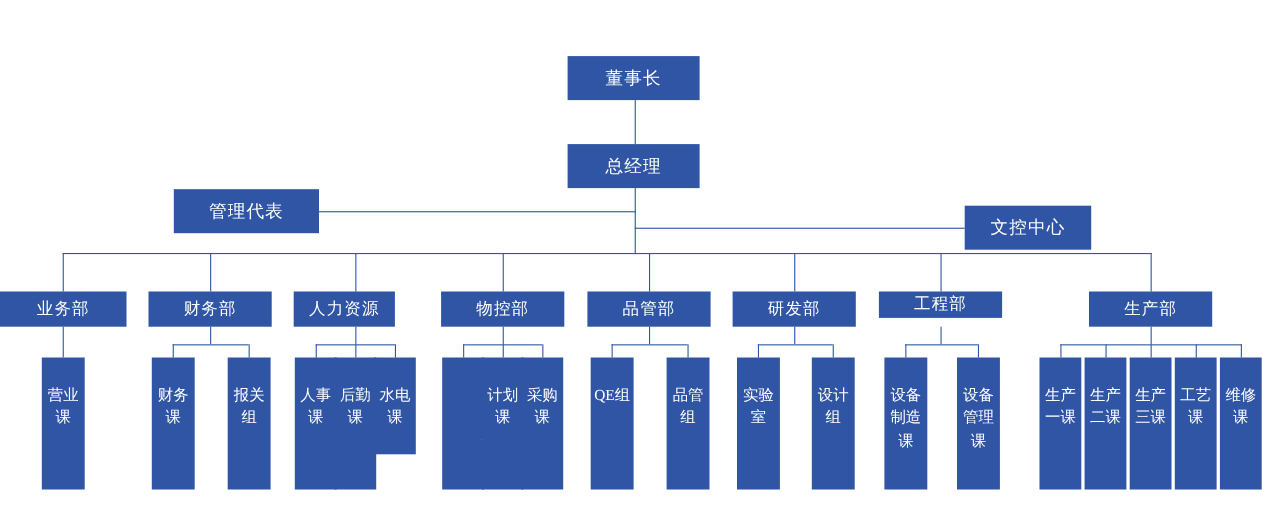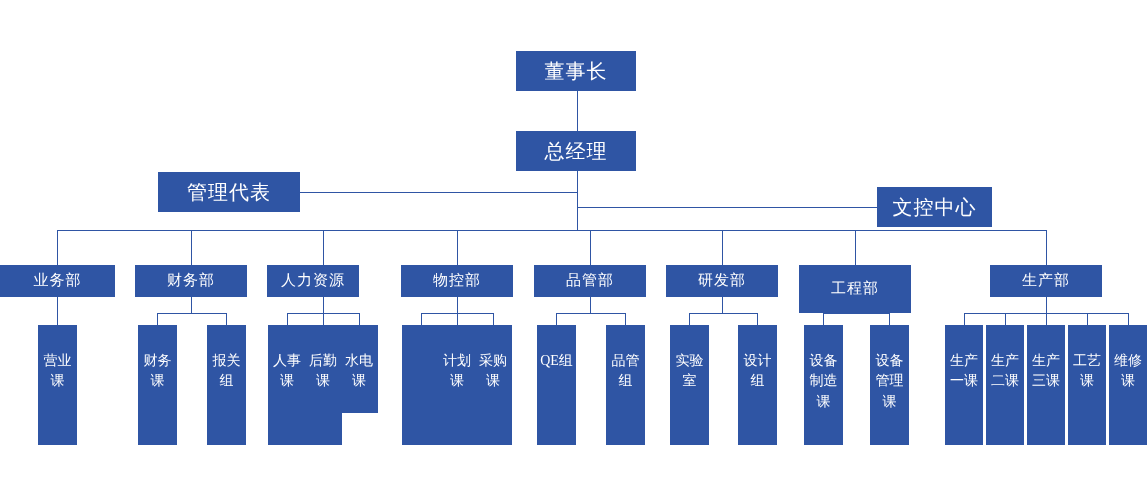--- a/index.html
+++ b/index.html
@@ -17,21 +17,21 @@
     color:#ffffff;
     box-sizing:border-box;
     display:flex;
     align-items:center;
     justify-content:center;
     text-align:center;
     font-size:15px;
     letter-spacing:1px;
     line-height:1.15;
   }
-  .node.top{font-size:20px;}
+  .node.top{font-size:16px;}
   .node.dept{font-size:15px;}
   .node.leaf{
     font-size:14px;
     letter-spacing:0px;
     align-items:flex-start;
     padding-top:26px;
     line-height:1.45;
   }
   .node.leaf .vtext{
     display:block;
@@ -112,21 +112,21 @@
   <div class="line v" style="left:1128px;top:313px;height:12px;"></div>
 
   <div class="node top" style="left:516px;top:51px;width:120px;height:40px;">
     <span>董事长</span>
   </div>
 
   <div class="node top" style="left:516px;top:131px;width:120px;height:40px;">
     <span>总经理</span>
   </div>
 
-  <div class="node top" style="left:158px;top:172px;width:142px;height:40px;">
+  <div class="node top" style="left:158px;top:172px;width:132px;height:40px;">
     <span>管理代表</span>
   </div>
 
   <div class="node top" style="left:877px;top:187px;width:115px;height:40px;">
     <span>文控中心</span>
   </div>
 
   <div class="node dept" style="left:0px;top:265px;width:115px;height:32px;">
     <span>业务部</span>
   </div>
@@ -138,21 +138,21 @@
   </div>
   <div class="node dept" style="left:401px;top:265px;width:112px;height:32px;">
     <span>物控部</span>
   </div>
   <div class="node dept" style="left:534px;top:265px;width:112px;height:32px;">
     <span>品管部</span>
   </div>
   <div class="node dept" style="left:666px;top:265px;width:112px;height:32px;">
     <span>研发部</span>
   </div>
-  <div class="node dept" style="left:799px;top:265px;width:112px;height:48px;">
+  <div class="node dept" style="left:799px;top:265px;width:112px;height:24px;">
     <span>工程部</span>
   </div>
   <div class="node dept" style="left:990px;top:265px;width:112px;height:32px;align-items:center;">
     <span>生产部</span>
   </div>
 
   <div class="node leaf" style="left:38px;top:325px;width:39px;height:120px;">
     <span class="vtext">营业课</span>
   </div>
 

